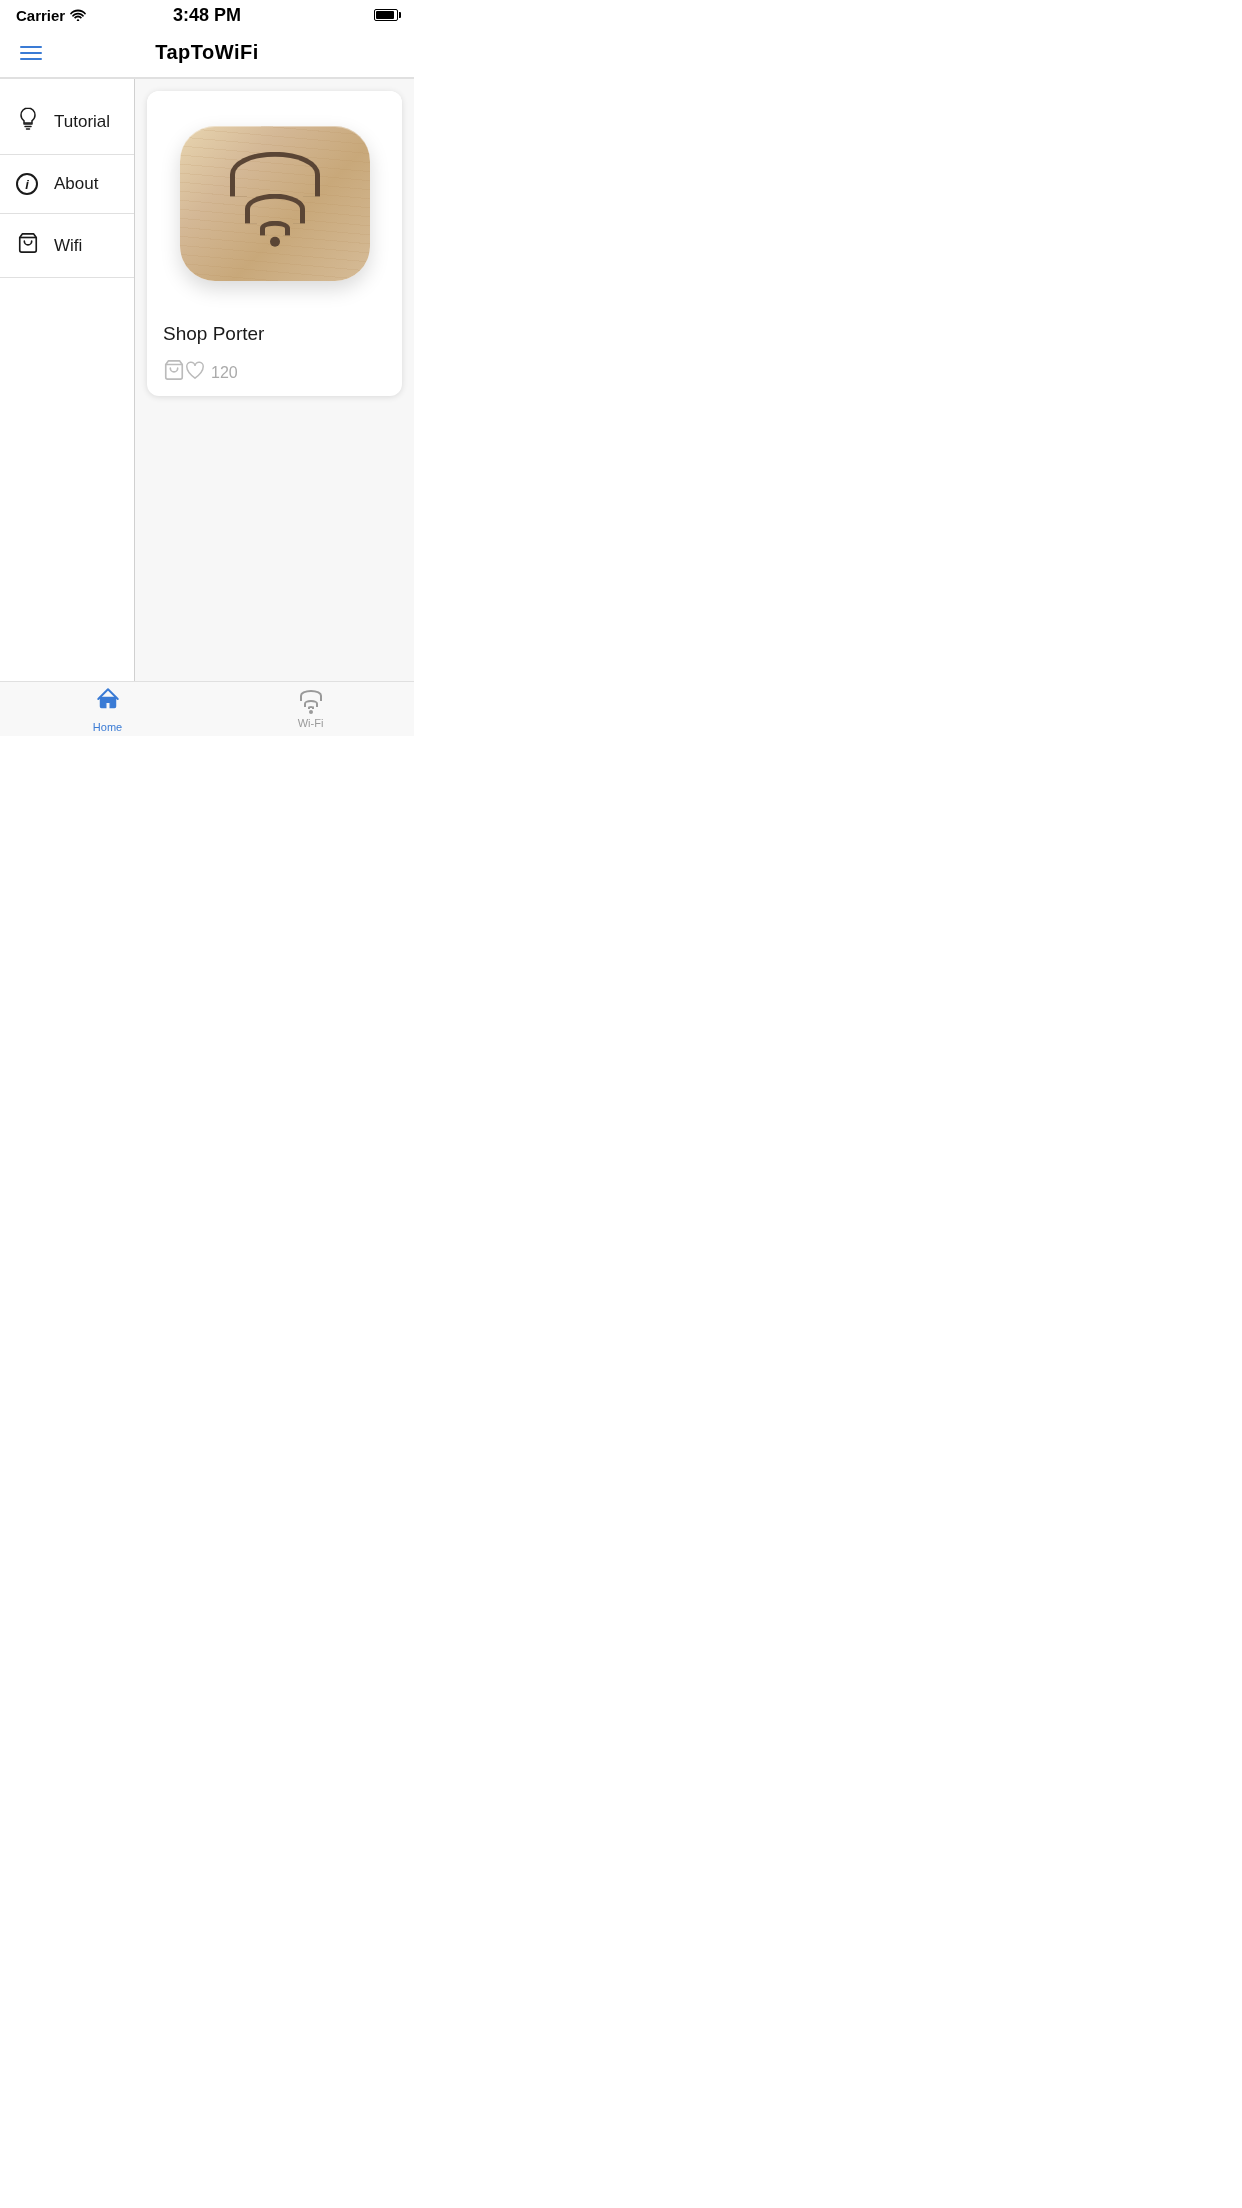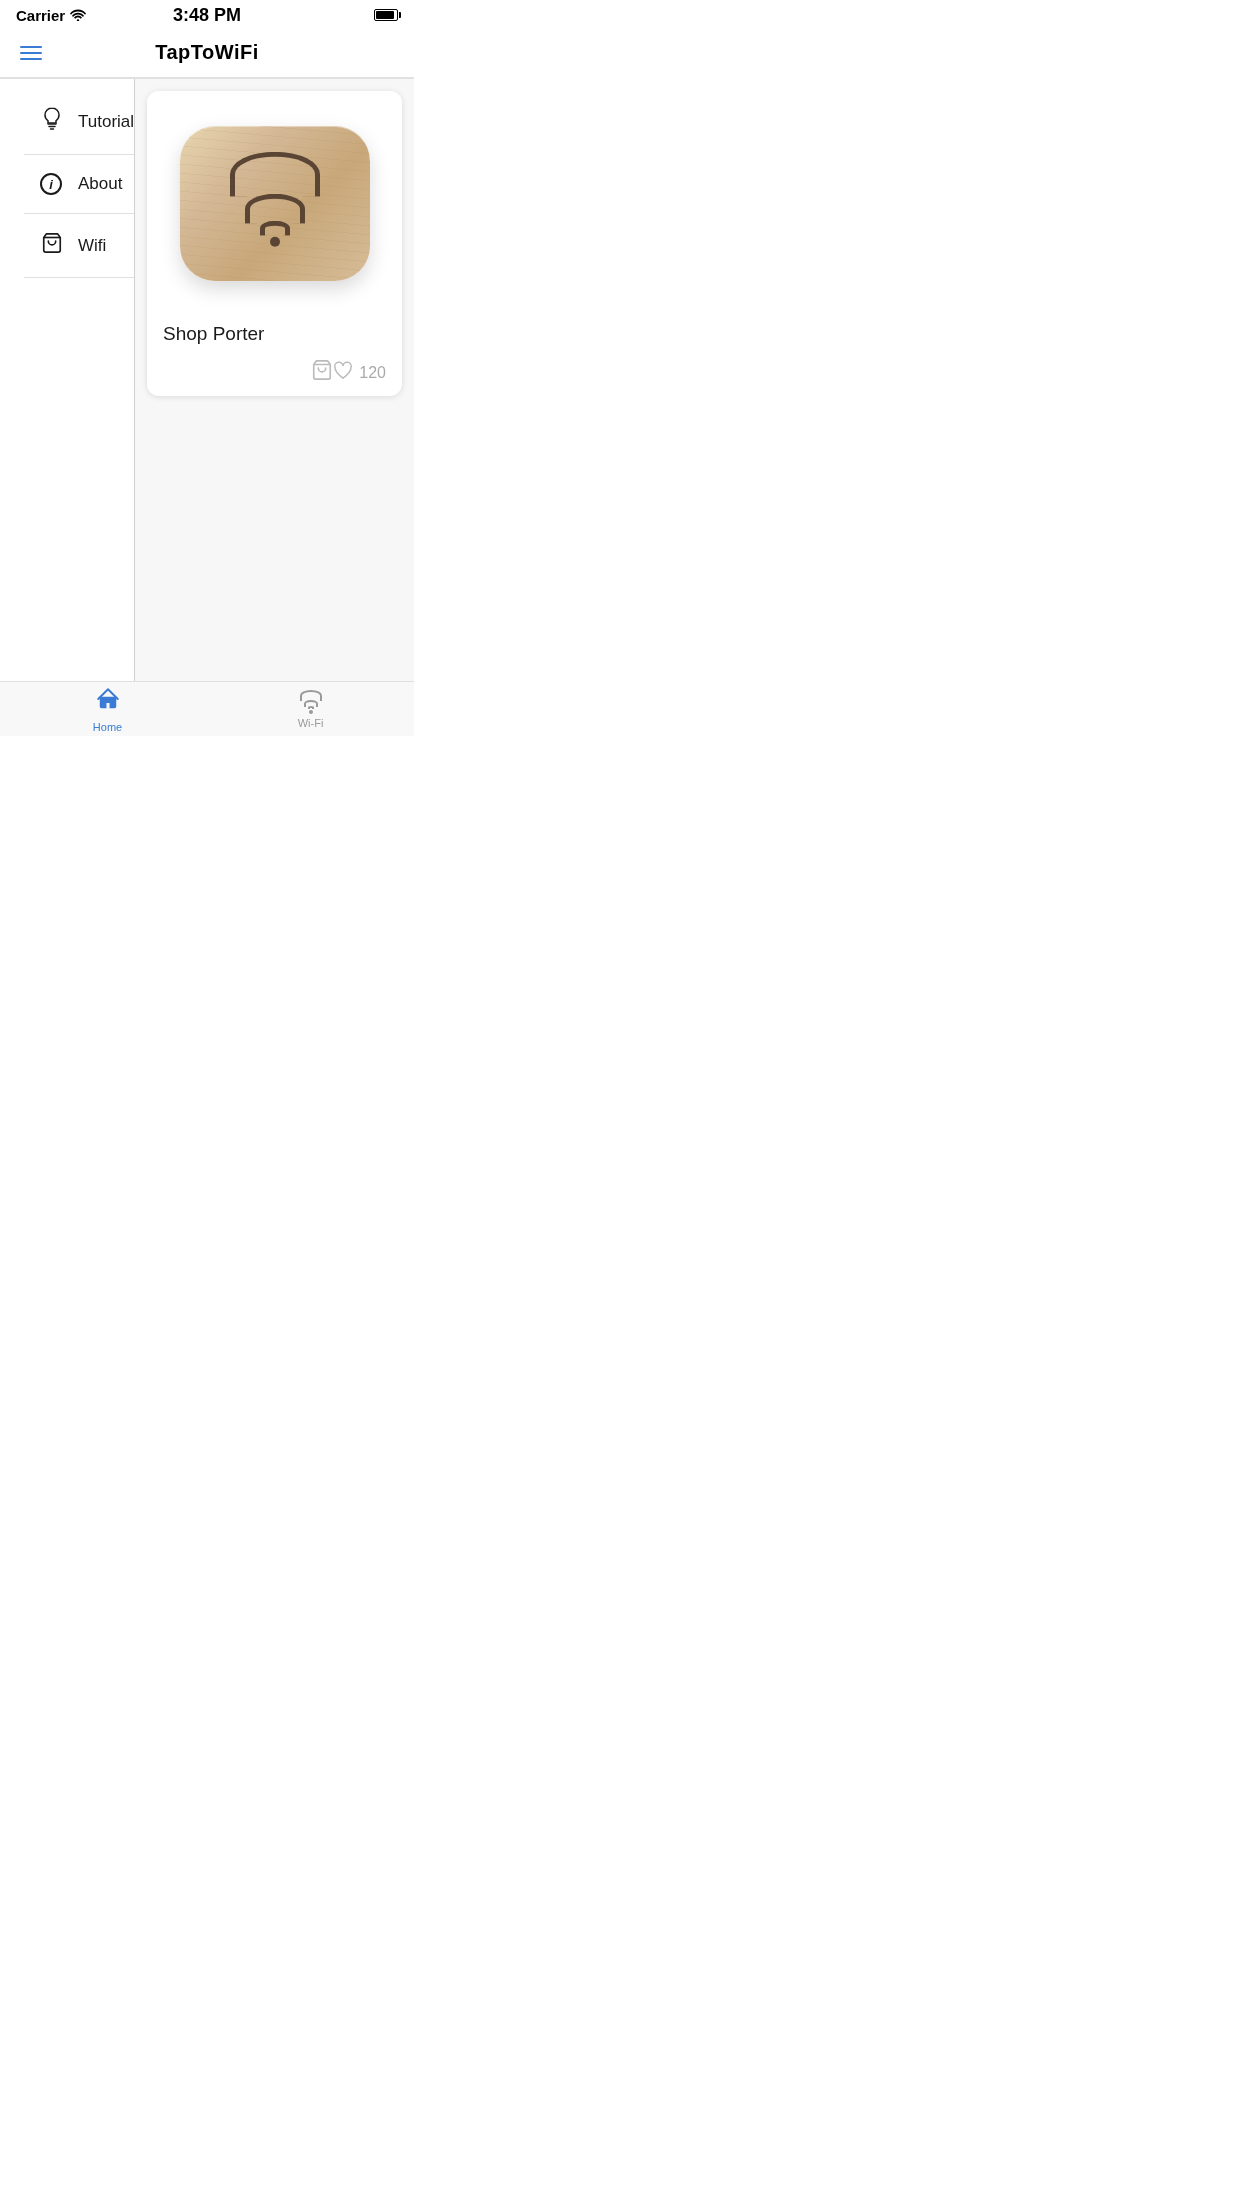--- a/index.html
+++ b/index.html
@@ -129,21 +129,20 @@
       padding-top: 10px;
     }
 
     .sidebar-item {
       display: flex;
       align-items: center;
       gap: 14px;
       padding: 18px 16px;
       border-bottom: 1px solid #e0e0e0;
       cursor: pointer;
-      margin-left: 24px;
     }
 
     .sidebar-item-icon {
       font-size: 20px;
       color: #1a1a1a;
       width: 24px;
       text-align: center;
       flex-shrink: 0;
     }
 
@@ -260,21 +259,21 @@
     .product-name {
       font-size: 19px;
       font-weight: 400;
       color: #1a1a1a;
       margin-bottom: 10px;
     }
 
     .product-actions {
       display: flex;
       align-items: center;
-      justify-content: flex-end;
+      justify-content: flex-start;
       padding: 0 16px;
     }
 
     .cart-icon-btn {
       cursor: pointer;
       color: #aaa;
       font-size: 20px;
     }
 
     .like-section {

